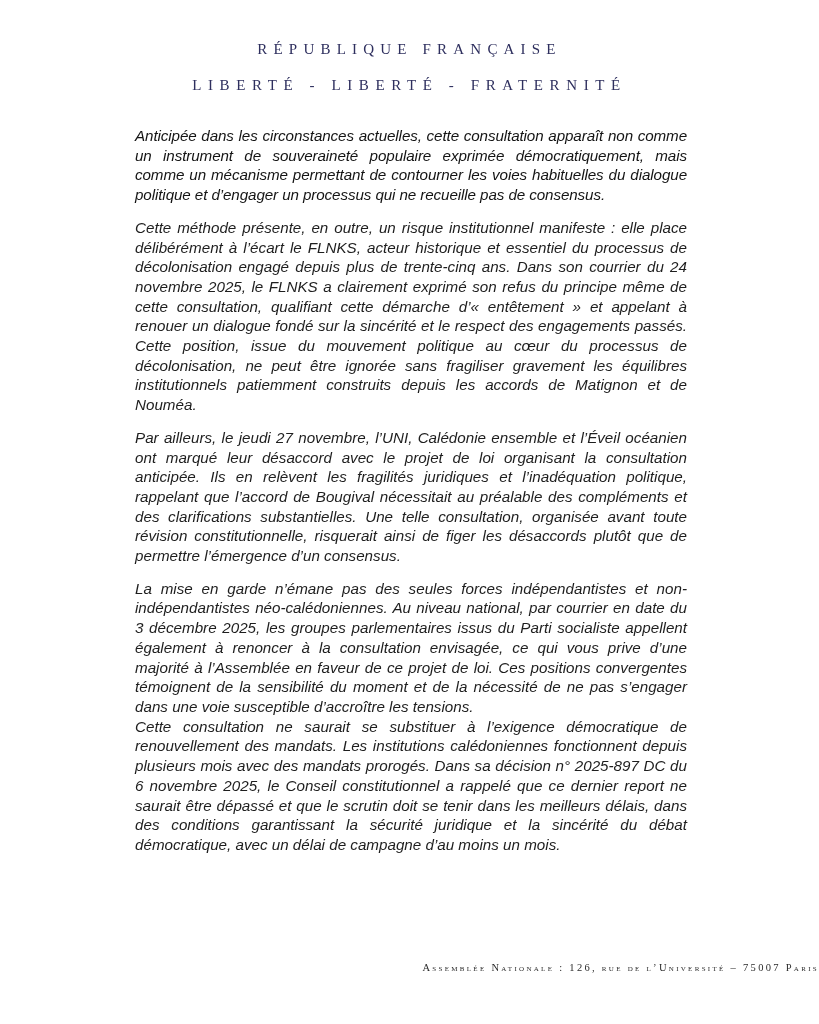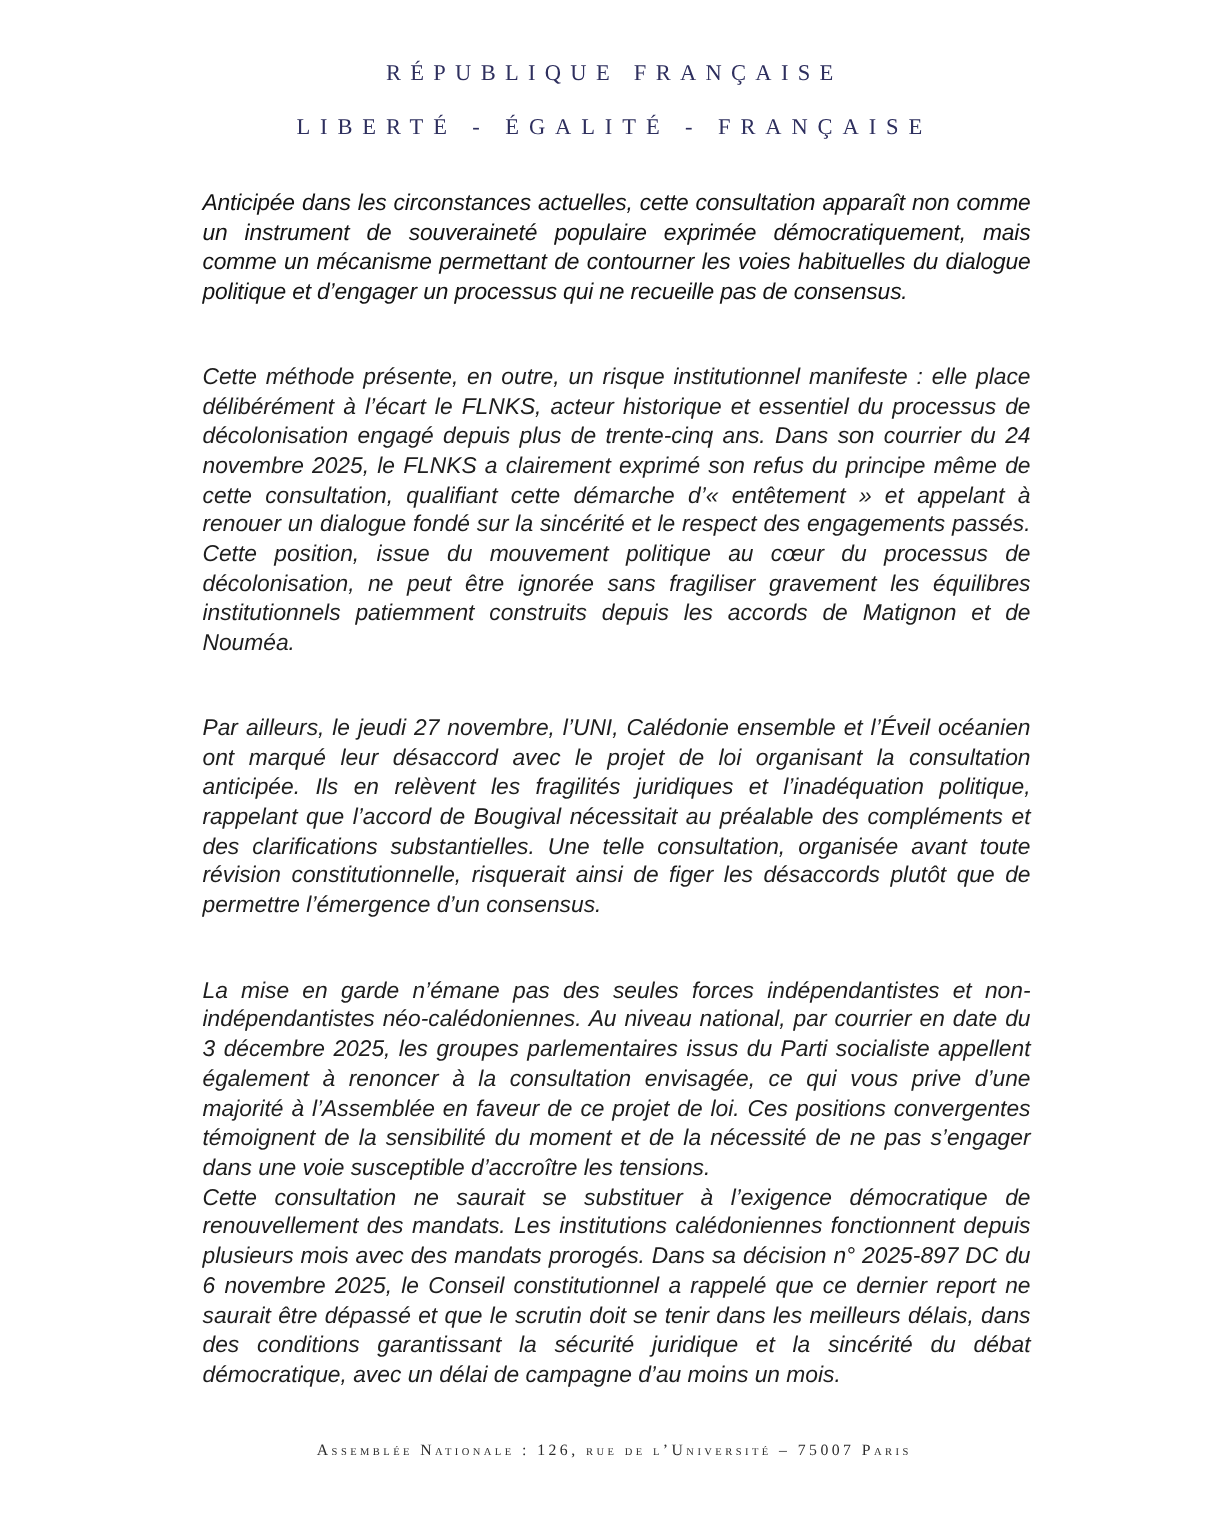--- a/index.html
+++ b/index.html
@@ -7,31 +7,31 @@
     .page { position: absolute; left: 0; top: 0; width: 819px; height: 972px; background: #fff; }
     .header { position: absolute; left: 0; width: 819px; text-align: center;
       font-family: "Liberation Serif", "DejaVu Serif", serif; color: #2e2f5e; }
     .h1 { top: 41px; font-size: 15px; letter-spacing: 6.2px; }
     .h2 { top: 77px; font-size: 15px; letter-spacing: 6.6px; }
     .body { position: absolute; left: 135px; top: 126px; width: 552px;
       font-family: "Liberation Sans", "DejaVu Sans", sans-serif; font-size: 15.2px;
       line-height: 19.7px; color: #1e1e1e; font-style: italic; }
     .body p { margin: 0; text-align: justify; }
     .body p.lead { font-weight: normal; color: #141414; letter-spacing: -0.1px; }
-    .body p.gap { margin-top: 37px; }
-    .footer { position: absolute; left: 0; top: 962px; width: 819px; text-align: center;
+    .body p.gap { margin-top: 13px; }
+    .footer { position: absolute; left: 0; top: 962px; width: 819px; text-align: right;
       font-family: "Liberation Serif", "DejaVu Serif", serif; color: #2b2b2b;
       font-size: 10.5px; letter-spacing: 2.3px; font-variant: small-caps; }
   </style>
 </head>
 <body>
 
 <div class="page">
   <div class="header h1">RÉPUBLIQUE FRANÇAISE</div>
-  <div class="header h2">LIBERTÉ - ÉGALITÉ - FRANÇAISE</div>
+  <div class="header h2">LIBERTÉ - LIBERTÉ - FRATERNITÉ</div>
 
   <div class="body">
     <p class="lead">Anticipée dans les circonstances actuelles, cette consultation apparaît non comme un instrument de souveraineté populaire exprimée démocratiquement, mais comme un mécanisme permettant de contourner les voies habituelles du dialogue politique et d’engager un processus qui ne recueille pas de consensus.</p>
     <p class="gap">Cette méthode présente, en outre, un risque institutionnel manifeste : elle place délibérément à l’écart le FLNKS, acteur historique et essentiel du processus de décolonisation engagé depuis plus de trente-cinq ans. Dans son courrier du 24 novembre 2025, le FLNKS a clairement exprimé son refus du principe même de cette consultation, qualifiant cette démarche d’« entêtement » et appelant à renouer un dialogue fondé sur la sincérité et le respect des engagements passés. Cette position, issue du mouvement politique au cœur du processus de décolonisation, ne peut être ignorée sans fragiliser gravement les équilibres institutionnels patiemment construits depuis les accords de Matignon et de Nouméa.</p>
     <p class="gap">Par ailleurs, le jeudi 27 novembre, l’UNI, Calédonie ensemble et l’Éveil océanien ont marqué leur désaccord avec le projet de loi organisant la consultation anticipée. Ils en relèvent les fragilités juridiques et l’inadéquation politique, rappelant que l’accord de Bougival nécessitait au préalable des compléments et des clarifications substantielles. Une telle consultation, organisée avant toute révision constitutionnelle, risquerait ainsi de figer les désaccords plutôt que de permettre l’émergence d’un consensus.</p>
     <p class="gap">La mise en garde n’émane pas des seules forces indépendantistes et non-indépendantistes néo-calédoniennes. Au niveau national, par courrier en date du 3 décembre 2025, les groupes parlementaires issus du Parti socialiste appellent également à renoncer à la consultation envisagée, ce qui vous prive d’une majorité à l’Assemblée en faveur de ce projet de loi. Ces positions convergentes témoignent de la sensibilité du moment et de la nécessité de ne pas s’engager dans une voie susceptible d’accroître les tensions.</p>
     <p>Cette consultation ne saurait se substituer à l’exigence démocratique de renouvellement des mandats. Les institutions calédoniennes fonctionnent depuis plusieurs mois avec des mandats prorogés. Dans sa décision n° 2025-897 DC du 6 novembre 2025, le Conseil constitutionnel a rappelé que ce dernier report ne saurait être dépassé et que le scrutin doit se tenir dans les meilleurs délais, dans des conditions garantissant la sécurité juridique et la sincérité du débat démocratique, avec un délai de campagne d’au moins un mois.</p>
   </div>
 
   <div class="footer">Assemblée Nationale : 126, rue de l’Université – 75007 Paris</div>

